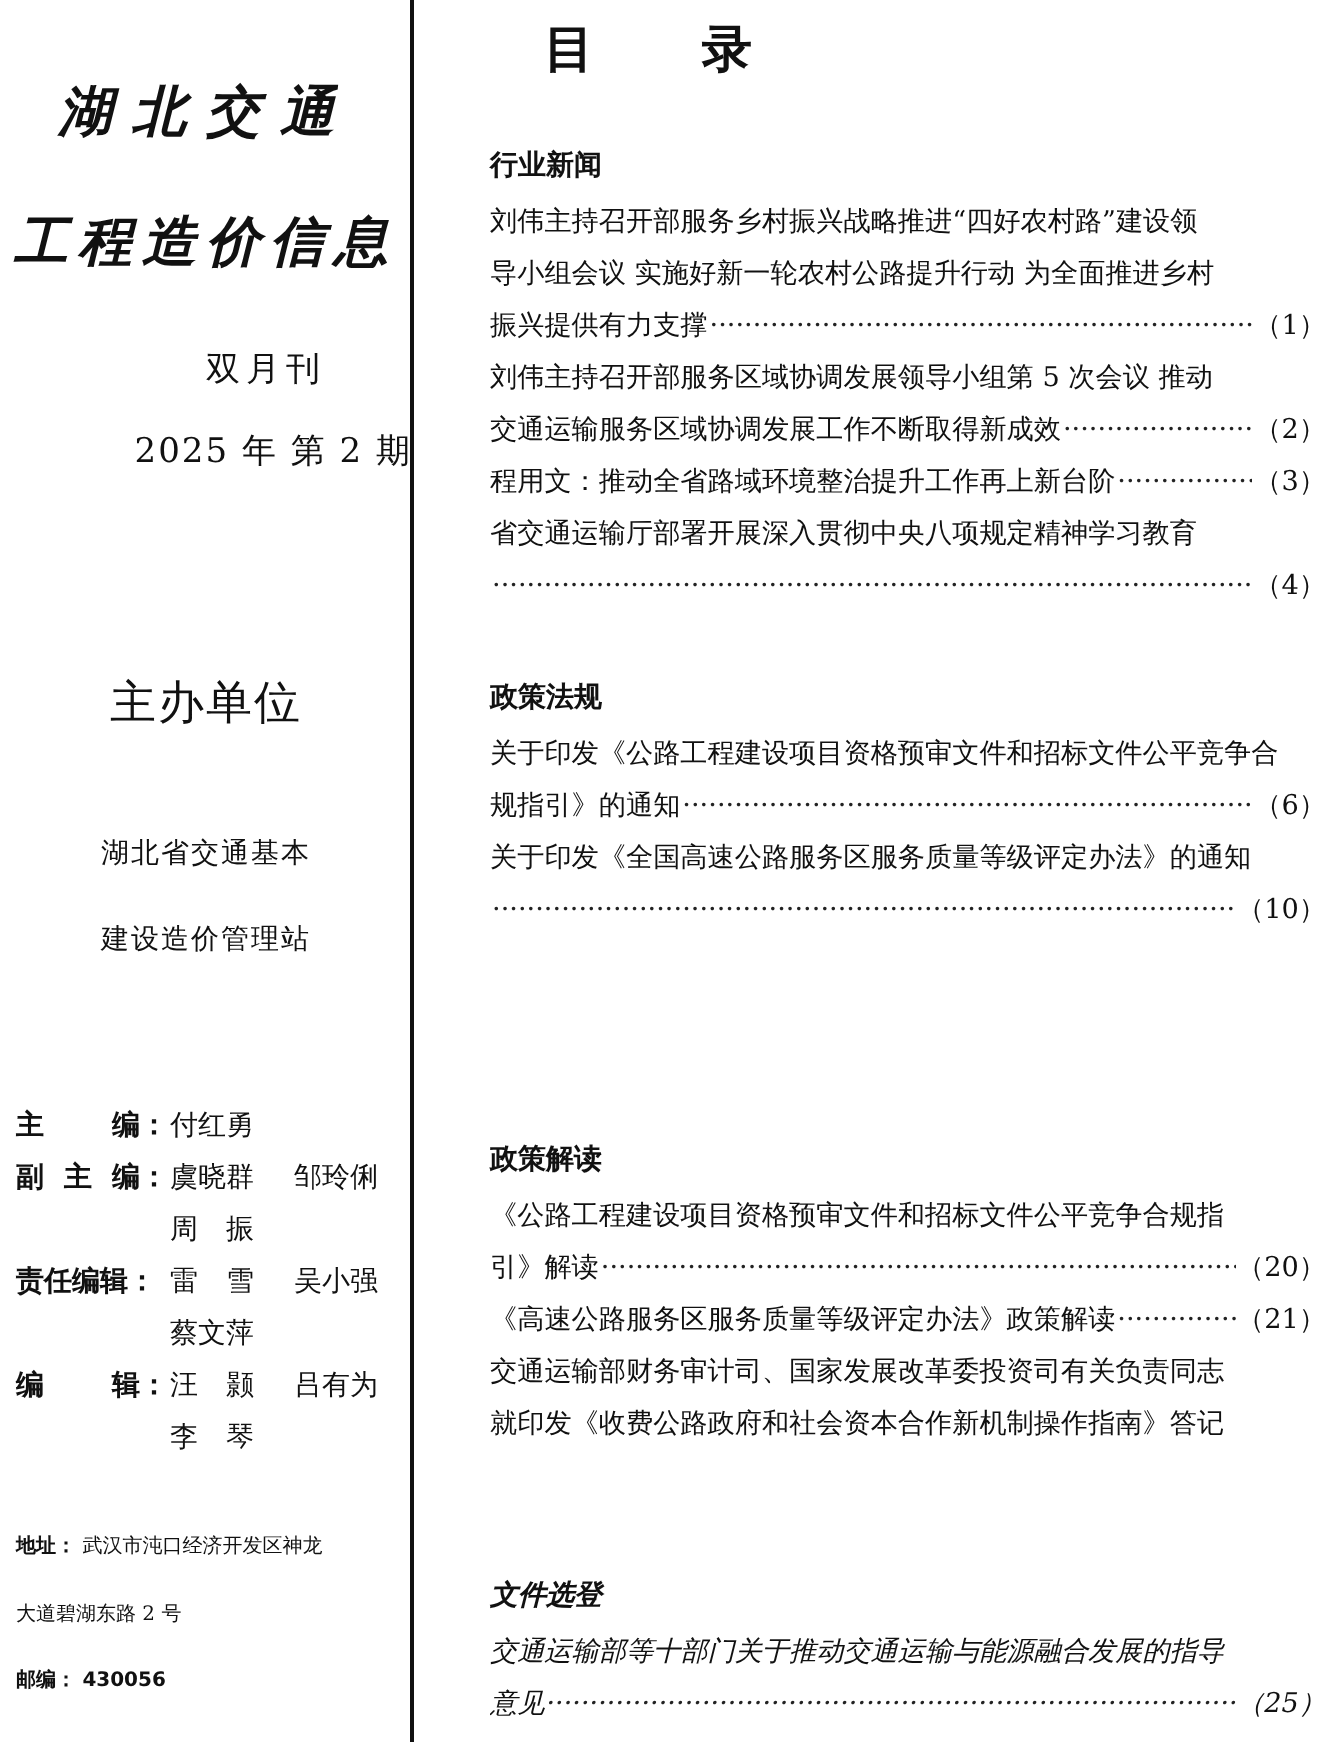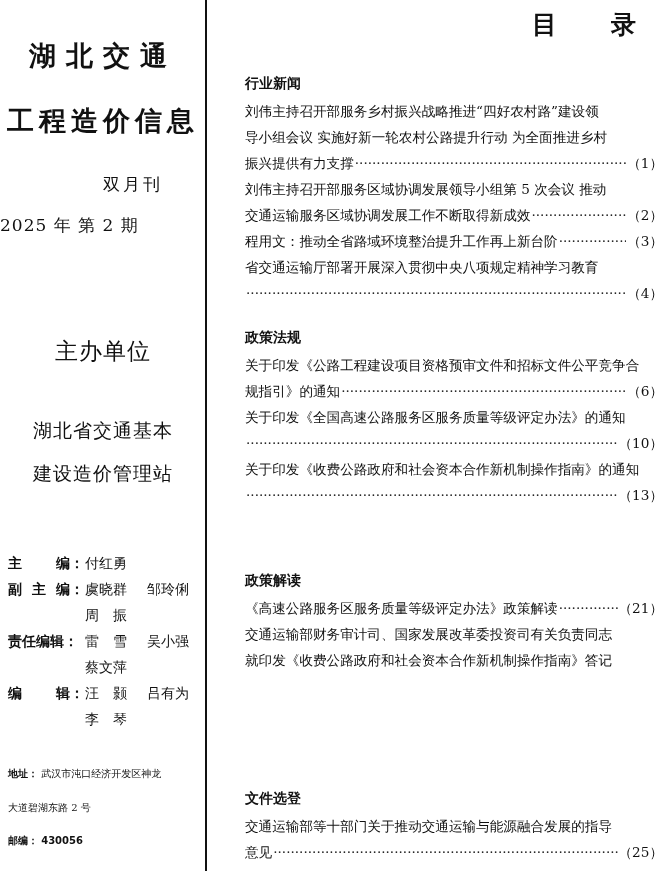--- a/index.html
+++ b/index.html
@@ -13,53 +13,54 @@
     .divider {
       position: absolute; left: 205px; top: 0; width: 2px; height: 871px; background: #111;
     }
     .right {
       position: absolute; left: 245px; top: 0; width: 418px; height: 871px;
     }
     .mag-title {
       position: absolute; left: 0; width: 206px; text-align: center;
       font-family: "DejaVu Sans", sans-serif; font-weight: 900;
       letter-spacing: 6px;
+      font-style: italic;
     }
     .mag-title.l1 { top: 38px; font-size: 27px; letter-spacing: 10px; }
     .mag-title.l2 { top: 103px; font-size: 27px; letter-spacing: 5px; }
     .freq { position: absolute; top: 173px; left: 0; width: 206px; text-align: center; font-size: 17px; letter-spacing: 3px; padding-left: 30px; }
-    .issue { position: absolute; top: 214px; left: 0; width: 206px; text-align: left; font-size: 17px; letter-spacing: 1px; }
+    .issue { position: absolute; top: 214px; left: 0; width: 206px; text-align: right; font-size: 17px; letter-spacing: 1px; }
     .sponsor-label {
       position: absolute; top: 336px; left: 0; width: 206px; text-align: center;
       font-family: "DejaVu Sans", sans-serif; font-size: 23px; letter-spacing: 1px;
     }
     .sponsor-line {
       position: absolute; left: 0; width: 206px; text-align: center;
-      font-family: "DejaVu Sans", sans-serif; font-size: 19px; letter-spacing: 1px;
+      font-family: "DejaVu Sans", sans-serif; font-size: 14px; letter-spacing: 1px;
     }
     .sponsor-line.s1 { top: 418px; }
     .sponsor-line.s2 { top: 461px; }
 
     .staff { position: absolute; left: 8px; top: 550px; width: 196px; font-size: 14px; }
     .staff-row { position: relative; height: 26px; line-height: 26px; }
     .staff-row .role {
       position: absolute; left: 0; width: 76px; font-family: "DejaVu Sans", sans-serif; font-weight: bold;
       display: flex; justify-content: space-between;
     }
     .staff-row .names { position: absolute; left: 77px; display: flex; }
     .staff-row .names span { display: inline-block; width: 62px; letter-spacing: 0; }
 
     .addr { position: absolute; left: 8px; width: 196px; font-size: 10px; line-height: 20px; }
     .addr b { font-family: "DejaVu Sans", sans-serif; font-weight: bold; }
     .addr.a1 { top: 764px; }
     .addr.a2 { top: 798px; }
     .addr.a3 { top: 831px; }
 
     .toc-title {
-      position: absolute; top: 8px; left: 0; width: 418px; text-align: right;
+      position: absolute; top: 8px; left: 0; width: 418px; text-align: left;
       font-family: "DejaVu Sans", sans-serif; font-size: 25px; font-weight: bold;
       word-spacing: 40px;
     }
     .toc-title span { display: inline-block; margin: 0 27px; }
     .section { position: absolute; left: 0; width: 418px; }
     .section-head {
       font-family: "DejaVu Sans", sans-serif; font-weight: bold; font-size: 14px; height: 26px; line-height: 22px;
     }
     .entry { font-size: 13.6px; line-height: 26px; }
     .line { white-space: nowrap; height: 26px; overflow: hidden; display: flex; }
@@ -194,62 +195,62 @@
         </div>
         <div class="entry">
           <div class="line">省交通运输厅部署开展深入贯彻中央八项规定精神学习教育</div>
           <div class="line">
             <span class="txt"></span>
             <span class="dots"></span>
             <span class="pg">（4）</span>
           </div>
         </div>
       </div>
-      <div class="section" style="top: 326px;">
+      <div class="section" style="top: 338px;">
         <div class="section-head">政策法规</div>
         <div class="entry">
           <div class="line">关于印发《公路工程建设项目资格预审文件和招标文件公平竞争合</div>
           <div class="line">
             <span class="txt">规指引》的通知</span>
             <span class="dots"></span>
             <span class="pg">（6）</span>
           </div>
         </div>
         <div class="entry">
           <div class="line">关于印发《全国高速公路服务区服务质量等级评定办法》的通知</div>
           <div class="line">
             <span class="txt"></span>
             <span class="dots"></span>
             <span class="pg">（10）</span>
-          </div>
-        </div>
-        <div class="entry">
-          <div class="line">关于印发《收费公路政府和社会资本合作新机制操作指南》的通知</div>
-          <div class="line">
-            <span class="txt"></span>
-            <span class="dots"></span>
-            <span class="pg">（13）</span>
           </div>
         </div>
       </div>
       <div class="section" style="top: 569px;">
         <div class="section-head">政策解读</div>
         <div class="entry">
+          <div class="line">《公路工程建设项目资格预审文件和招标文件公平竞争合规指</div>
+          <div class="line">
+            <span class="txt">引》解读</span>
+            <span class="dots"></span>
+            <span class="pg">（20）</span>
+          </div>
+        </div>
+        <div class="entry">
           <div class="line">
             <span class="txt">《高速公路服务区服务质量等级评定办法》政策解读</span>
             <span class="dots"></span>
             <span class="pg">（21）</span>
           </div>
         </div>
         <div class="entry">
           <div class="line">交通运输部财务审计司、国家发展改革委投资司有关负责同志</div>
           <div class="line">就印发《收费公路政府和社会资本合作新机制操作指南》答记</div>
         </div>
       </div>
-      <div class="section" style="top: 787px;">
+      <div class="section" style="top: 787px; font-style: italic;">
         <div class="section-head">文件选登</div>
         <div class="entry">
           <div class="line">交通运输部等十部门关于推动交通运输与能源融合发展的指导</div>
           <div class="line">
             <span class="txt">意见</span>
             <span class="dots"></span>
             <span class="pg">（25）</span>
           </div>
         </div>
       </div>

